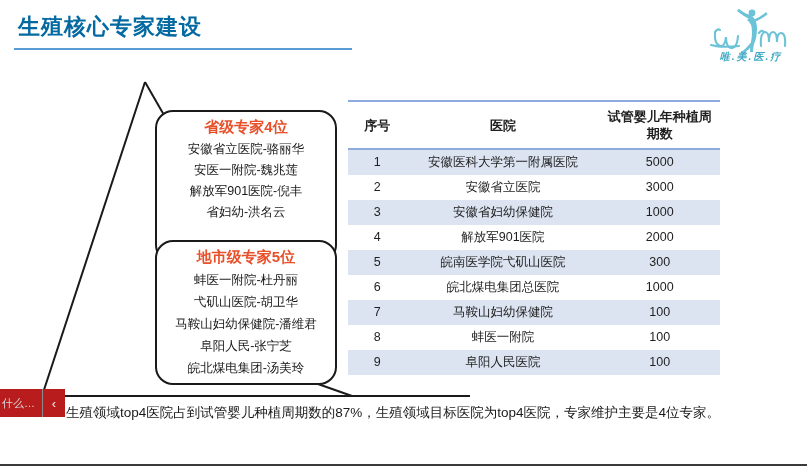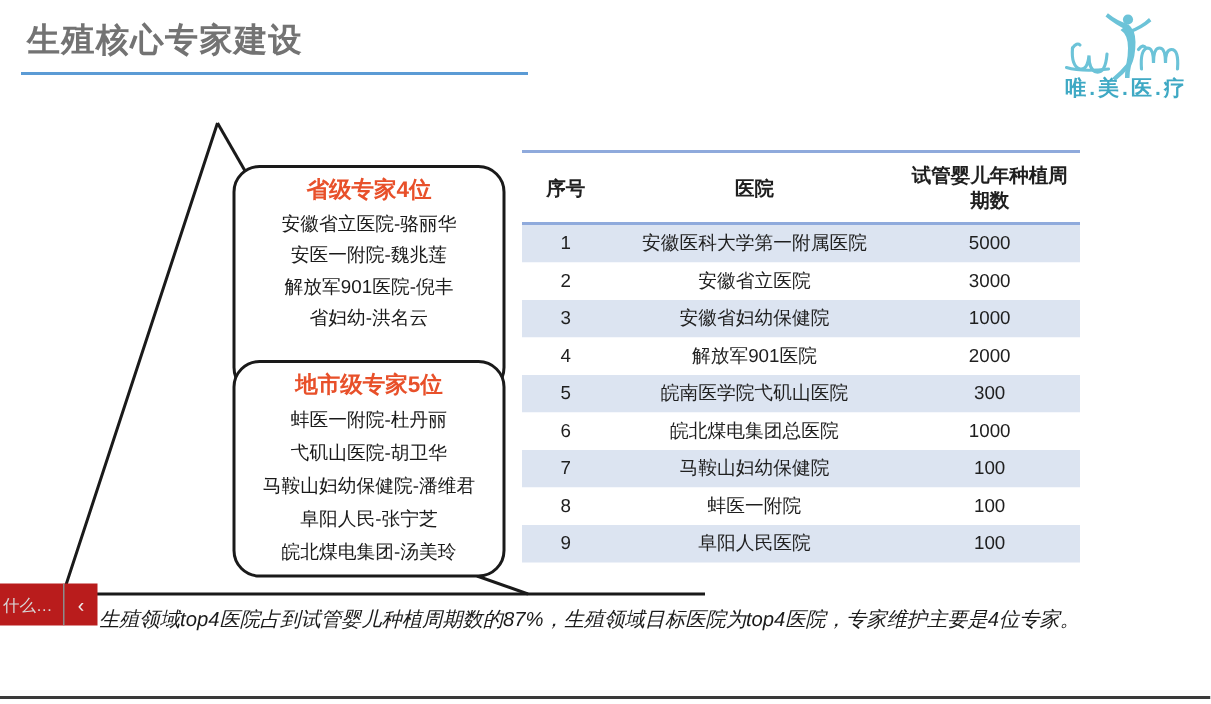--- a/index.html
+++ b/index.html
@@ -17,21 +17,21 @@
   }
 
   
   #slide-title {
     position: absolute;
     left: 18px;
     top: 12px;
     font-size: 22px;
     font-weight: bold;
     letter-spacing: 1px;
-    color: #737373;
+    color: #0369a1;
     white-space: nowrap;
   }
   #title-rule {
     position: absolute;
     left: 14px;
     top: 48px;
     width: 338px;
     height: 2px;
     background: #5b9bd5;
   }
@@ -44,24 +44,25 @@
     width: 96px;
     height: 64px;
   }
   #brand-logo svg { display:block; }
   #brand-name {
     position: absolute;
     right: 10px;
     top: 50px;
     width: 92px;
     text-align: center;
-    font-size: 14px;
+    font-size: 10px;
     letter-spacing: 2px;
     color: #3fa9c4;
     font-weight: bold;
+    font-style: italic;
   }
 
   
   #diagram-layer {
     position: absolute;
     left: 0;
     top: 0;
     width: 807px;
     height: 469px;
     pointer-events: none;
@@ -156,21 +157,20 @@
     width: 4px;
     height: 4px;
     border-radius: 50%;
     background: #1a1a1a;
   }
   #caption-text {
     margin-left: 14px;
     font-size: 13.5px;
     line-height: 21px;
     color: #1a1a1a;
-    font-style: italic;
   }
 
   
   #bottom-rule {
     position: absolute;
     left: 0;
     top: 464px;
     width: 807px;
     height: 2px;
     background: #3a3a3a;

